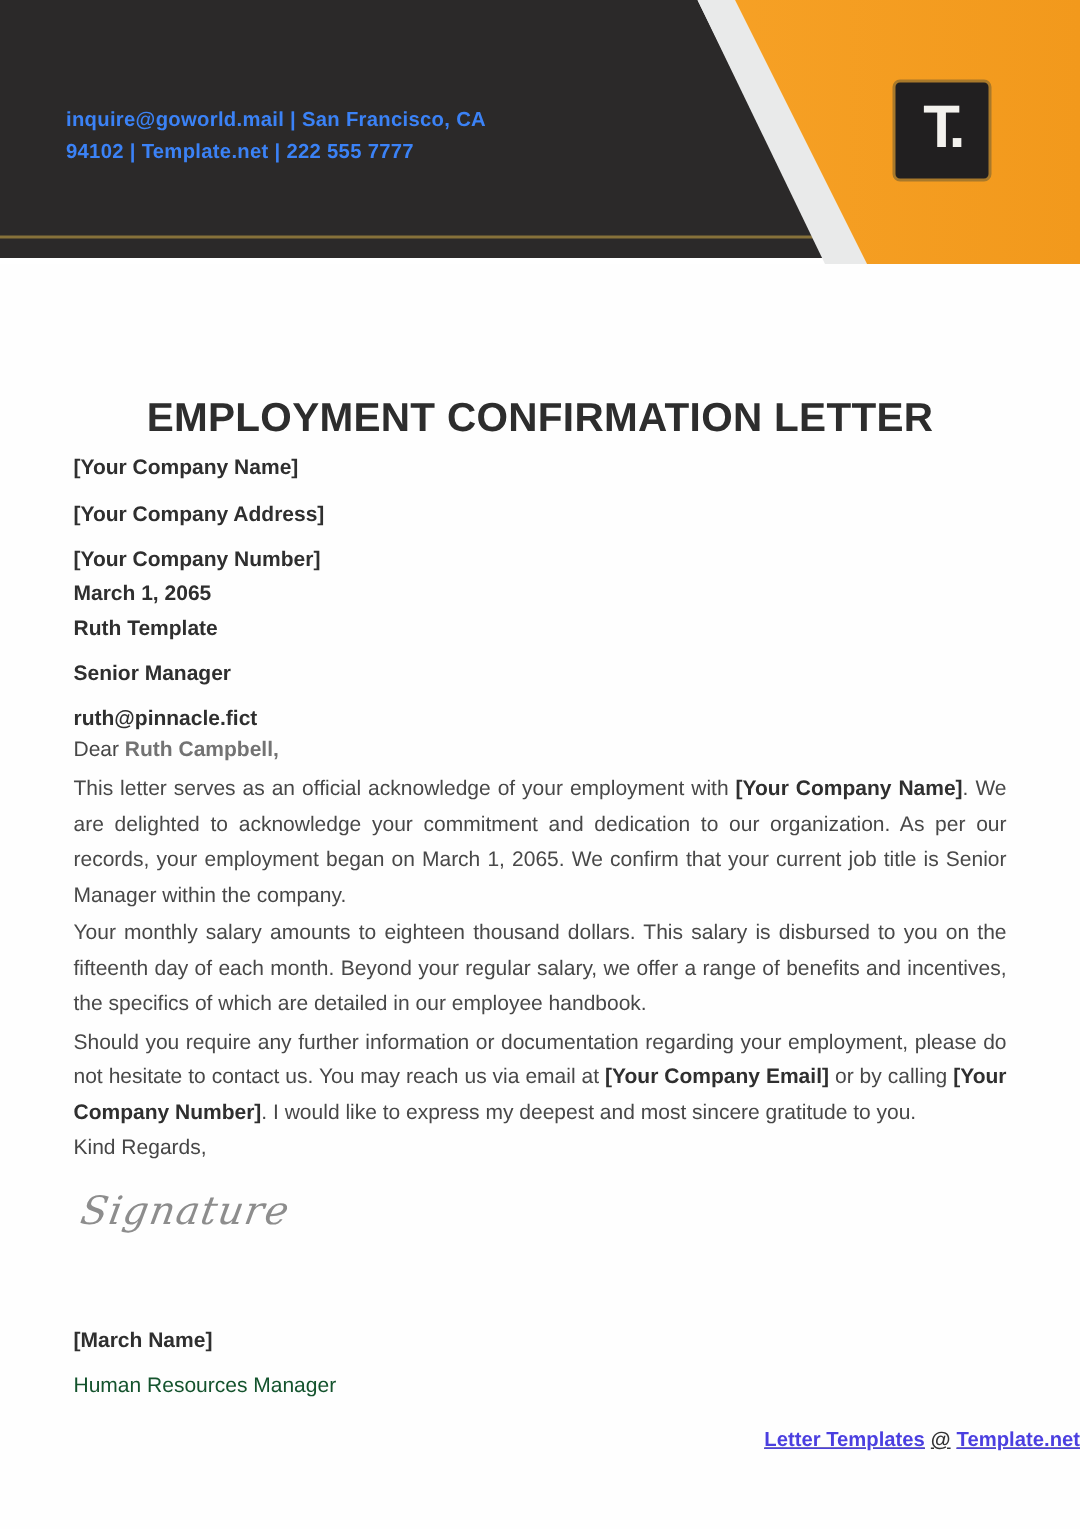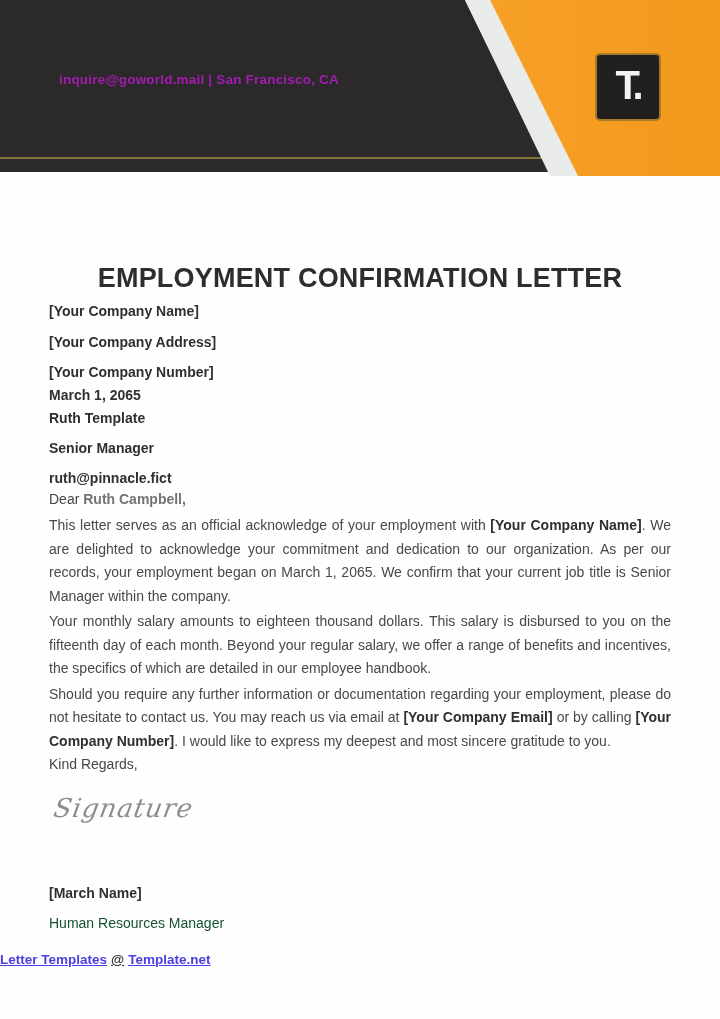--- a/index.html
+++ b/index.html
@@ -20,21 +20,21 @@
     -webkit-clip-path:polygon(465px 0,490px 0,578px 176px,550px 176px);
     clip-path:polygon(465px 0,490px 0,578px 176px,550px 176px);
   }
   .hdr-orange{
     position:absolute;left:0;top:0;width:720px;height:176px;
     background:linear-gradient(to right,#ffb038,#f2991c);
     -webkit-clip-path:polygon(490px 0,720px 0,720px 176px,578px 176px);
     clip-path:polygon(490px 0,720px 0,720px 176px,578px 176px);
   }
   .contact{
-    position:absolute;left:59px;top:70px;color:#a21caf;font-size:13.5px;
+    position:absolute;left:44px;top:70px;color:#3b82f6;font-size:13.5px;
     line-height:20.5px;font-weight:bold;letter-spacing:.2px;
   }
   .logo{
     position:absolute;left:595px;top:53px;width:62px;height:64px;
     background:#211f20;border:2px solid #a9792a;border-radius:5px;
     display:flex;align-items:center;justify-content:center;
   }
   .logo span{
     color:#f4f2ee;font-size:40px;font-weight:bold;letter-spacing:-3px;
     line-height:1;padding-bottom:4px;
@@ -59,39 +59,40 @@
   .signature{
     margin-top:16px;height:44px;
     font-family:"DejaVu Serif",serif;font-style:italic;
     font-size:26px;color:#8d8d8d;transform:skewX(-10deg);
     transform-origin:left bottom;letter-spacing:1px;
   }
   .sender-name{margin-top:48px!important;font-weight:bold;color:#2f2f2f;line-height:17px;}
   .sender-title{margin-top:13px!important;line-height:17px;color:#14532d;}
   
   .footer{
-    position:absolute;left:0;top:951px;width:100%;text-align:left;
+    position:absolute;left:0;top:951px;width:100%;text-align:right;
     font-size:13.5px;line-height:17px;color:#333;text-decoration:underline;
   }
   .footer a{color:#4b3fe0;text-decoration:underline;font-weight:bold;}
   .footer .at{margin:0 4px;color:#333;font-weight:bold;}
 </style>
 </head>
 <body>
 
 <div class="page">
 
   <div class="hdr">
     <div class="hdr-dark">
       <div class="gold-rule"></div>
     </div>
     <div class="hdr-stripe"></div>
     <div class="hdr-orange"></div>
     <div class="contact">
       <div>inquire@goworld.mail | San Francisco, CA</div>
+      <div>94102 | Template.net | 222 555 7777</div>
     </div>
     <div class="logo">
       <span>T.</span>
     </div>
   </div>
 
   <div class="letter">
     <h1 class="title">EMPLOYMENT CONFIRMATION LETTER</h1>
 
     <p class="meta mt9">[Your Company Name]</p>

